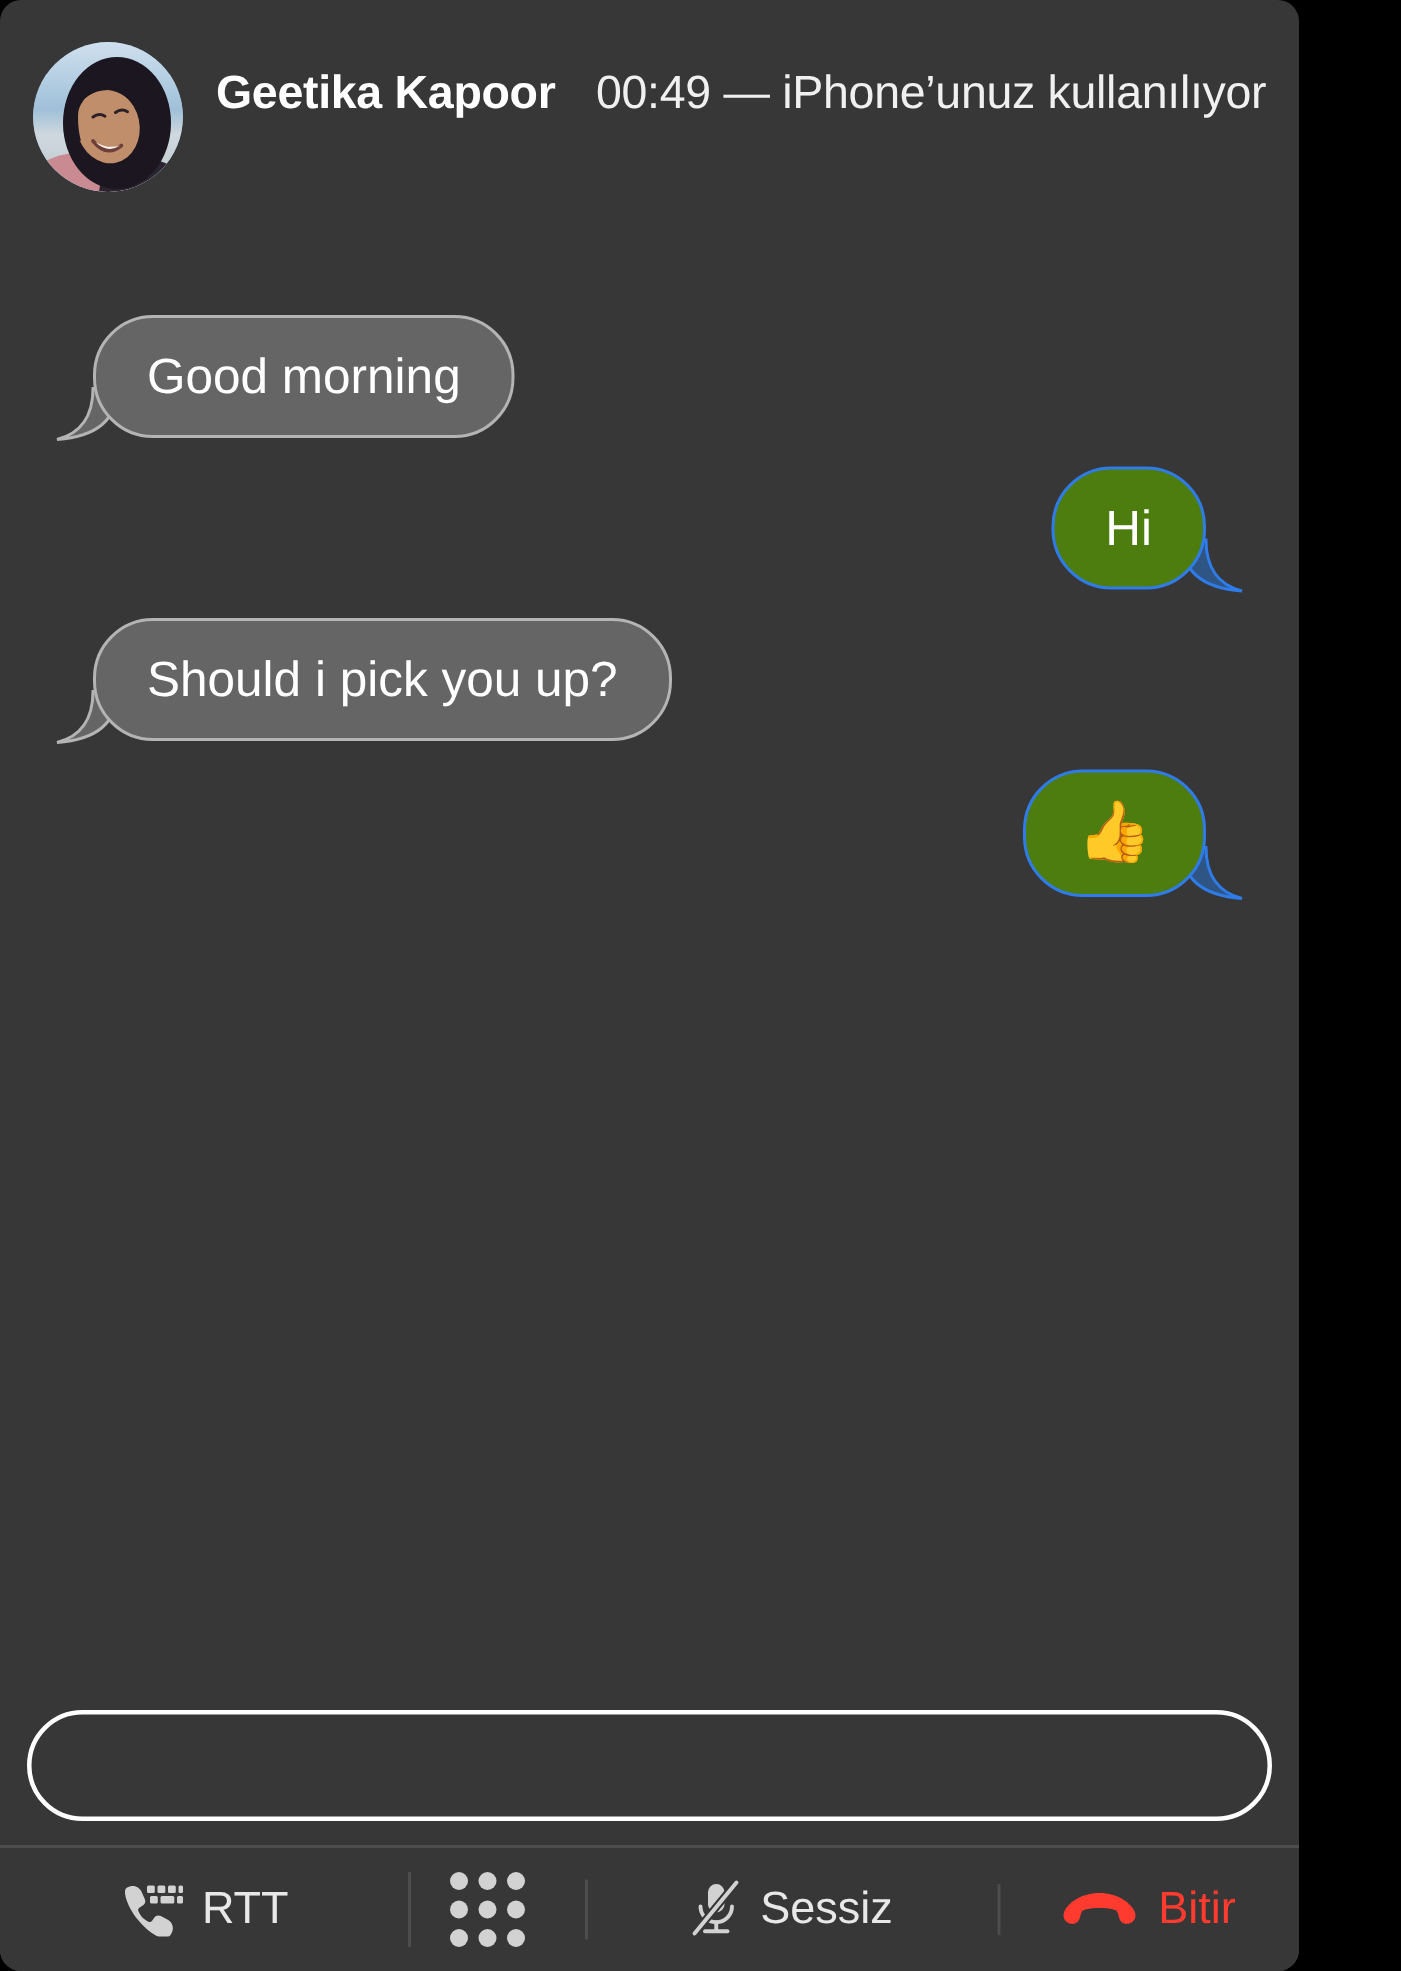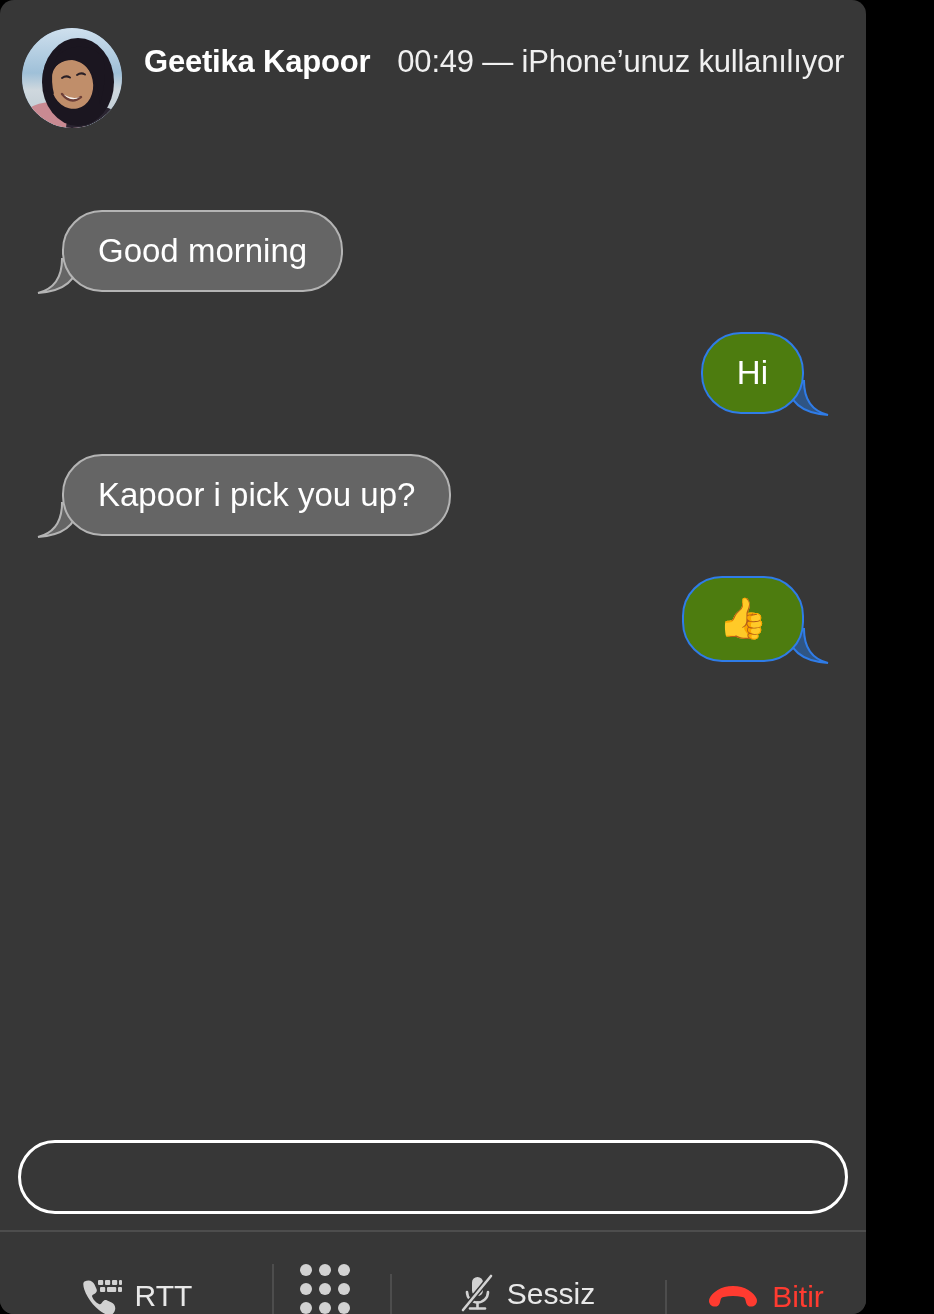--- a/index.html
+++ b/index.html
@@ -64,21 +64,21 @@
     margin-left: 27px;
   }
 
   
   .transcript {
     flex: 1 1 auto;
     position: relative;
     padding: 60px 28px 0 28px;
     display: flex;
     flex-direction: column;
-    gap: 40px;
+    gap: 19px;
     overflow: hidden;
   }
   .row { display: flex; width: 100%; }
   .row.incoming { justify-content: flex-start; }
   .row.outgoing { justify-content: flex-end; }
 
   .bubble-wrap { position: relative; display: inline-block; }
 
   .bubble {
     position: relative;
@@ -129,21 +129,21 @@
     padding: 0 28px;
     outline: none;
   }
   .rtt-input::placeholder { color: #8a8a8a; }
 
   
   .toolbar {
     flex: 0 0 84px;
     height: 84px;
     display: flex;
-    align-items: flex-end;
+    align-items: center;
     border-top: 2px solid #4d4d4d;
     background: #373737;
   }
   .tb-item {
     display: flex;
     align-items: center;
     justify-content: center;
     gap: 13px;
     color: #e8e8e8;
     font-size: 30px;
@@ -243,21 +243,21 @@
         </svg>
         <div class="bubble outgoing">Hi</div>
       </div>
     </div>
 
     <div class="row incoming">
       <div class="bubble-wrap">
         <svg class="tail left" width="44" height="40" viewBox="0 0 44 40">
           <path d="M42 4 C42 24 30 36 2 38 C18 34 26 22 26 4 Z" fill="#656565" stroke="#b4b4b4" stroke-width="2"></path>
         </svg>
-        <div class="bubble incoming">Kapoor i pick you up?</div>
+        <div class="bubble incoming">Should i pick you up?</div>
       </div>
     </div>
 
     <div class="row outgoing">
       <div class="bubble-wrap">
         <svg class="tail right" width="44" height="40" viewBox="0 0 44 40">
           <path d="M2 4 C2 24 14 36 42 38 C26 34 18 22 18 4 Z" fill="#2f5584" stroke="#2f7ce8" stroke-width="2"></path>
         </svg>
         <div class="bubble outgoing">
           <span class="emoji">👍</span>

